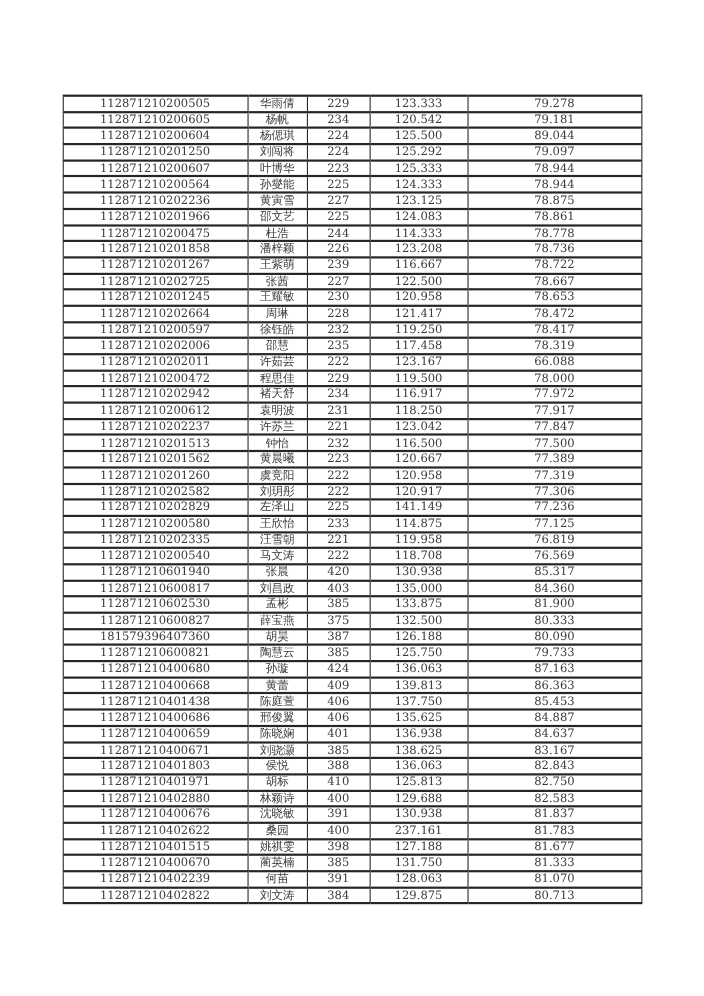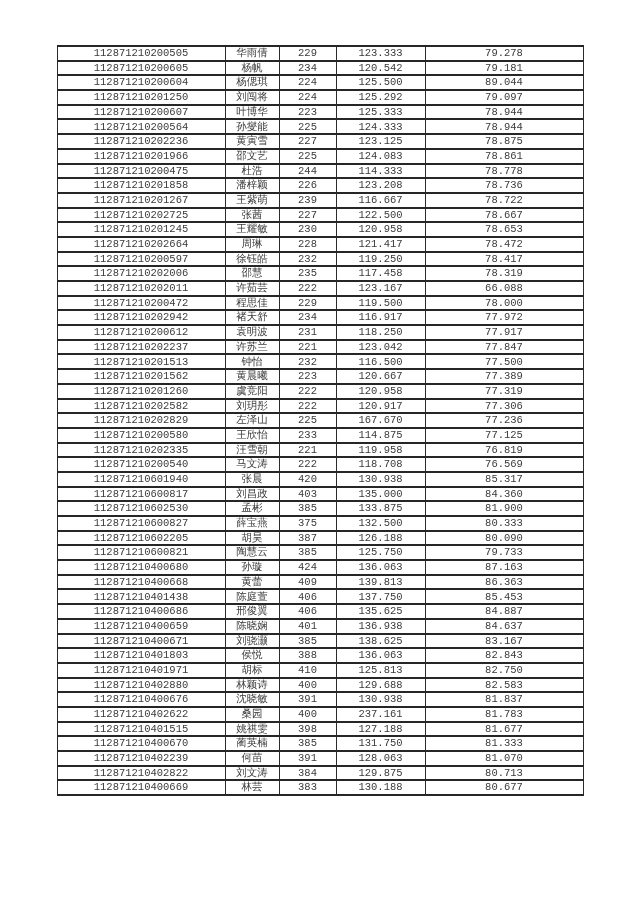--- a/index.html
+++ b/index.html
@@ -14,22 +14,21 @@
     width: 640px;
     height: 905px;
     background: #ffffff;
     box-sizing: border-box;
     font-family: "DejaVu Serif", "Liberation Serif", serif;
   }
   table.score-table {
     border-collapse: collapse;
     table-layout: fixed;
     width: 526px;
-    margin: 45px auto 0 auto;
-    font-family: Liberation Mono, monospace;
+    margin: 86px auto 0 auto;
   }
   table.score-table td {
     border-left: 1px solid #2b2b2b;
     border-right: 1px solid #2b2b2b;
     border-top: 2px solid #262626;
     border-bottom: 2px solid #262626;
     height: 12.7px;
     padding: 0;
     text-align: center;
     vertical-align: middle;
@@ -230,21 +229,21 @@
           <td>112871210202582</td>
           <td>刘玥彤</td>
           <td>222</td>
           <td>120.917</td>
           <td>77.306</td>
         </tr>
         <tr>
           <td>112871210202829</td>
           <td>左泽山</td>
           <td>225</td>
-          <td>167.670</td>
+          <td>141.149</td>
           <td>77.236</td>
         </tr>
         <tr>
           <td>112871210200580</td>
           <td>王欣怡</td>
           <td>233</td>
           <td>114.875</td>
           <td>77.125</td>
         </tr>
         <tr>
@@ -283,21 +282,21 @@
           <td>81.900</td>
         </tr>
         <tr>
           <td>112871210600827</td>
           <td>薛宝燕</td>
           <td>375</td>
           <td>132.500</td>
           <td>80.333</td>
         </tr>
         <tr>
-          <td>112871210602205</td>
+          <td>181579396407360</td>
           <td>胡昊</td>
           <td>387</td>
           <td>126.188</td>
           <td>80.090</td>
         </tr>
         <tr>
           <td>112871210600821</td>
           <td>陶慧云</td>
           <td>385</td>
           <td>125.750</td>
@@ -401,22 +400,15 @@
           <td>128.063</td>
           <td>81.070</td>
         </tr>
         <tr>
           <td>112871210402822</td>
           <td>刘文涛</td>
           <td>384</td>
           <td>129.875</td>
           <td>80.713</td>
         </tr>
-        <tr>
-          <td>112871210400669</td>
-          <td>林芸</td>
-          <td>383</td>
-          <td>130.188</td>
-          <td>80.677</td>
-        </tr>
       </tbody>
   </table>
 </div>
 
 </body></html>

